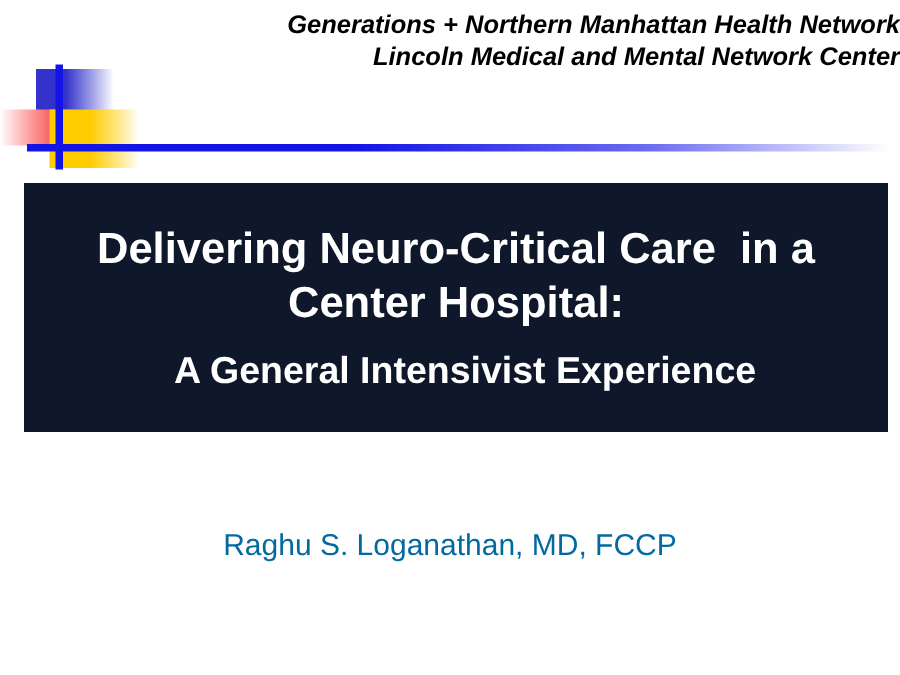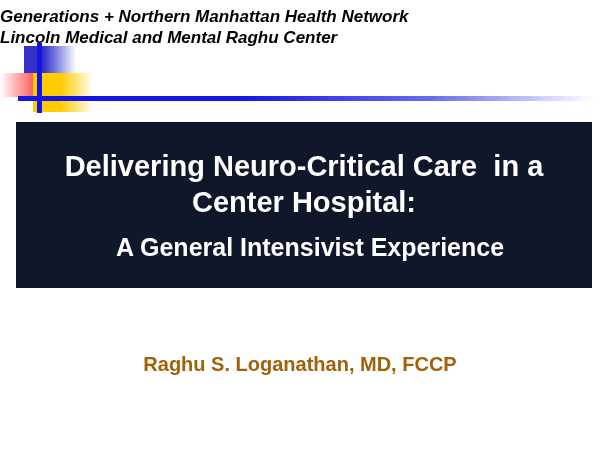--- a/index.html
+++ b/index.html
@@ -19,21 +19,21 @@
     height: 450px;
     background: #ffffff;
   }
 
   
   .header-block {
     position: absolute;
     left: 0;
     top: 6px;
     width: 600px;
-    text-align: left;
+    text-align: right;
   }
   .header-line {
     font-family: "Liberation Sans", sans-serif;
     font-weight: bold;
     font-style: italic;
     font-size: 17px;
     line-height: 21px;
     color: #000000;
     letter-spacing: 0px;
     white-space: nowrap;
@@ -129,36 +129,36 @@
 
   
   .presenter-block {
     position: absolute;
     left: 0;
     top: 352px;
     width: 600px;
     text-align: center;
   }
   .presenter-line {
-    color: #a16207;
+    color: #0369a1;
     font-family: "Liberation Sans", sans-serif;
-    font-weight: bold;
+    font-weight: normal;
     font-size: 20px;
     line-height: 25px;
     white-space: nowrap;
   }
 </style>
 </head>
 <body>
 
 <div id="slide">
 
   <div class="header-block">
     <div class="header-line line1">Generations + Northern Manhattan Health Network</div>
-    <div class="header-line line2">Lincoln Medical and Mental Raghu Center</div>
+    <div class="header-line line2">Lincoln Medical and Mental Network Center</div>
   </div>
 
   <div class="logo-mark">
     <div class="logo-blue-square"></div>
     <div class="logo-red-rect"></div>
     <div class="logo-yellow-rect"></div>
     <div class="logo-vert-bar"></div>
     <div class="logo-horiz-bar"></div>
   </div>
 

